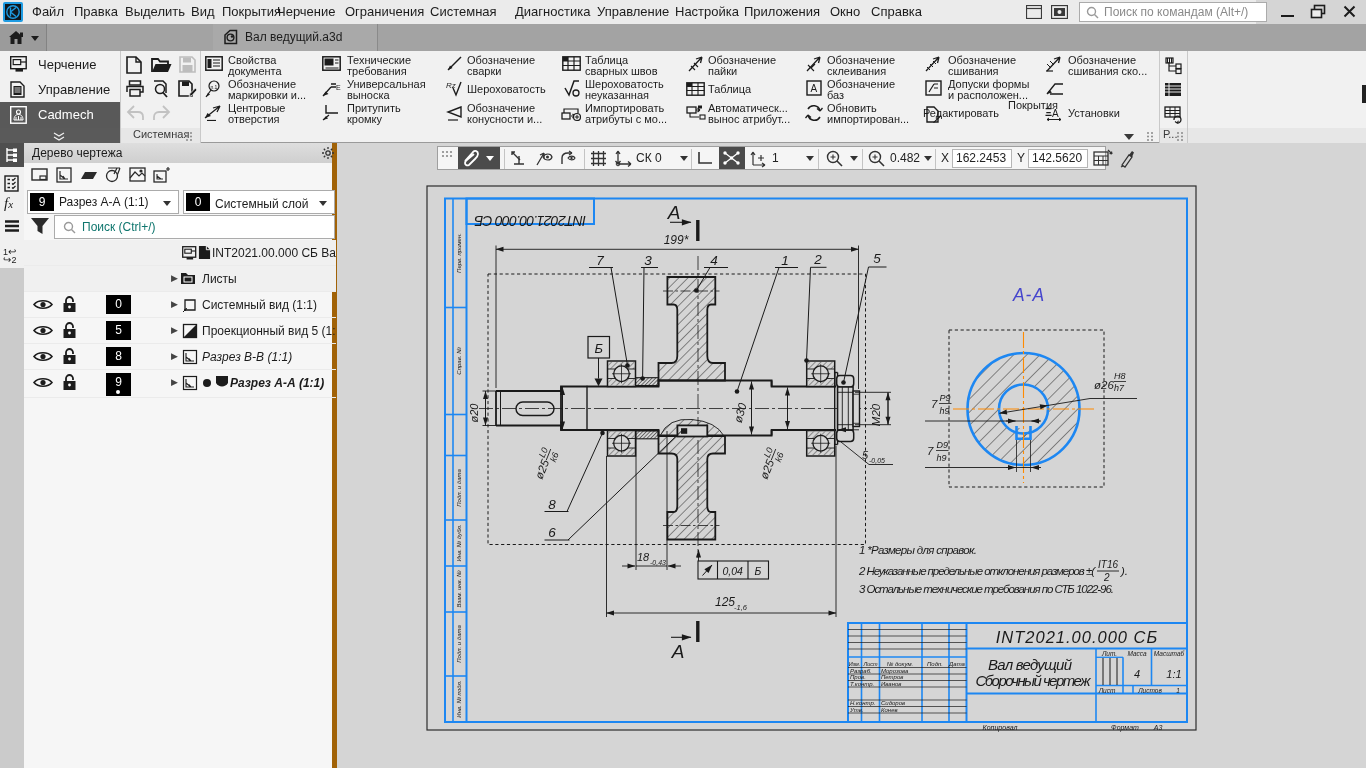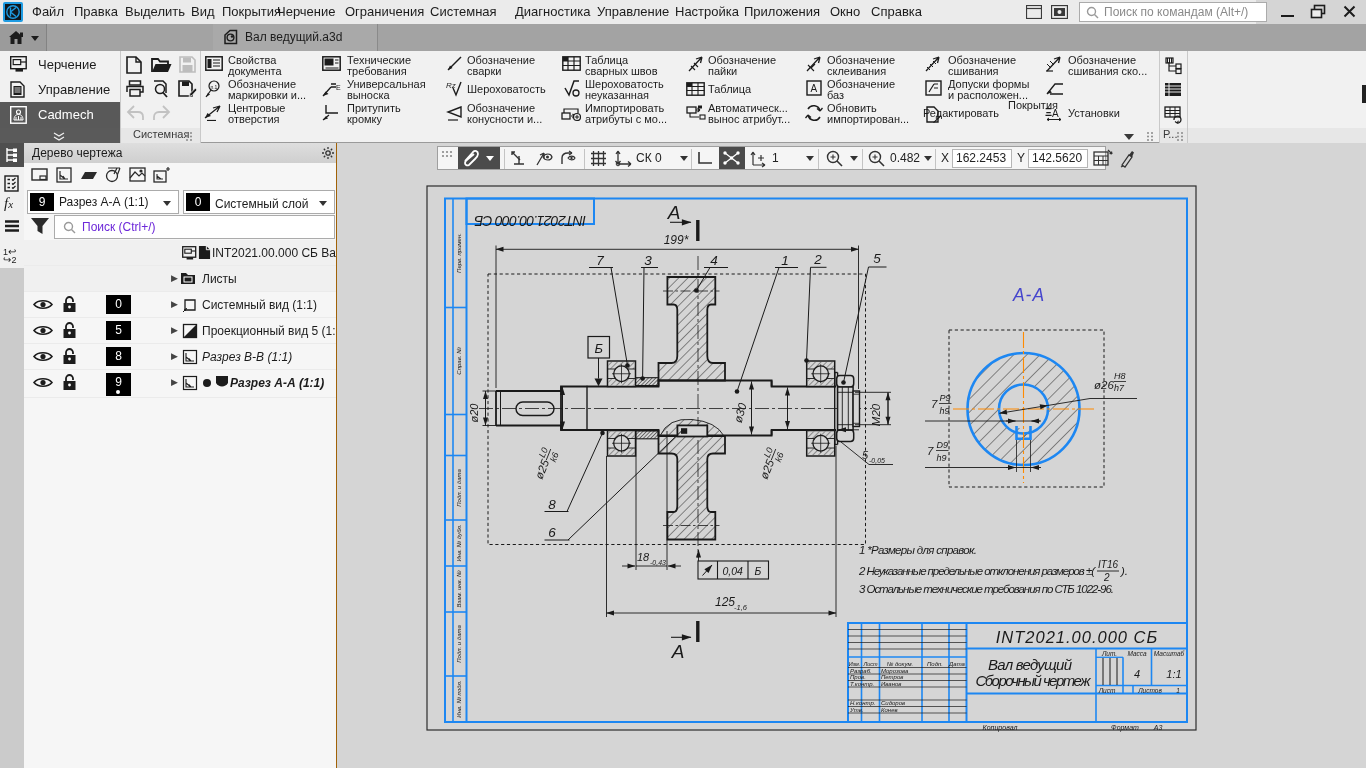--- a/index.html
+++ b/index.html
@@ -24,21 +24,21 @@
 .rtab .t{position:absolute;left:38px;top:5px;}
 .rtab svg{position:absolute;left:10px;top:4px;}
 #rtab3{background:#595959;color:#fff;}
 .ritem{position:absolute;font-size:11px;line-height:11px;color:#1c1c1c;white-space:nowrap;}
 .vline{position:absolute;top:0;width:1px;height:92px;background:#c9c9c9;}
 
 #leftstrip{position:absolute;left:0;top:143px;width:24px;height:625px;background:#cbcbcb;}
 #lstop{position:absolute;left:0;top:0;width:24px;height:125px;background:#f0f0f0;}
 #lsactive{position:absolute;left:0;top:0;width:24px;height:24px;background:#4f4f4f;}
 
-#treepanel{position:absolute;left:24px;top:143px;width:313px;height:625px;background:#f6f6f6;border-right:1px solid #a16207;}
+#treepanel{position:absolute;left:24px;top:143px;width:313px;height:625px;background:#f6f6f6;border-right:5px solid #a16207;}
 #tphead{position:absolute;left:0;top:0;width:100%;height:20px;background:linear-gradient(#dedede,#cfcfcf);font-size:12px;color:#1c1c1c;}
 .trow{position:absolute;left:0;width:312px;height:26px;font-size:12px;color:#1c1c1c;border-bottom:1px solid #ebebeb;white-space:nowrap;overflow:hidden;}
 .numbox{position:absolute;width:25px;height:19px;background:#000;color:#fff;font-size:12px;text-align:center;line-height:19px;top:3px;}
 .combo{position:absolute;top:47px;height:24px;background:#fff;border:1px solid #ababab;font-size:12px;color:#1c1c1c;}
 .combo .nb{position:absolute;left:2px;top:2px;width:24px;height:18px;background:#000;color:#fff;text-align:center;line-height:18px;}
 .carr{position:absolute;right:7px;top:10px;width:0;height:0;border-left:4px solid transparent;border-right:4px solid transparent;border-top:5px solid #333;}
 
 #ctoolbar{position:absolute;left:437px;top:146px;width:669px;height:24px;background:#f5f5f5;border:1px solid #9f9f9f;font-size:12px;color:#222;}
 .ctsep{position:absolute;top:2px;width:1px;height:20px;background:#c4c4c4;}
 .wbox{position:absolute;top:2px;height:19px;background:#fff;border:1px solid #b5b5b5;font-size:12px;line-height:17px;}
@@ -438,21 +438,21 @@
       </svg>
 
     <svg class="abs" style="left:6px;top:74px;" width="20" height="18" viewBox="0 0 20 18">
         <path d="M1 1 H19 L12.5 9 V17 L7.5 14 V9 Z" fill="#2a2a2a"></path>
       </svg>
     <div class="abs" style="left:30px;top:72px;width:281px;height:24px;background:#fff;border:1px solid #ababab;">
       <svg class="abs" style="left:8px;top:5px;" width="13" height="13" viewBox="0 0 13 13">
           <circle cx="5.5" cy="5.5" r="4" fill="none" stroke="#9a9a9a" stroke-width="1.4"></circle>
           <line x1="8.5" y1="8.5" x2="12" y2="12" stroke="#9a9a9a" stroke-width="1.4"></line>
         </svg>
-      <span class="abs" style="left:27px;top:4px;font-size:12px;color:#6d28d9;">Поиск (Ctrl+/)</span>
+      <span class="abs" style="left:27px;top:4px;font-size:12px;color:#0f766e;">Поиск (Ctrl+/)</span>
     </div>
 
     <div class="trow" style="top:97px;background:#f0f0f0;">
       <svg class="abs" style="left:158px;top:6px;" width="17" height="14" viewBox="0 0 17 14">
           <rect x="0.7" y="0.7" width="13" height="10.5" fill="none" stroke="#1c1c1c" stroke-width="1.3"></rect>
           <rect x="2.8" y="3.2" width="6.5" height="4" fill="none" stroke="#1c1c1c" stroke-width="1.1"></rect>
           <line x1="9.3" y1="5" x2="13.7" y2="5" stroke="#1c1c1c" stroke-width="1.1"></line>
           <rect x="4.6" y="11.2" width="6.5" height="2.3" fill="#1c1c1c"></rect>
         </svg>
       <svg class="abs" style="left:174px;top:5px;" width="13" height="15" viewBox="0 0 14 16">

